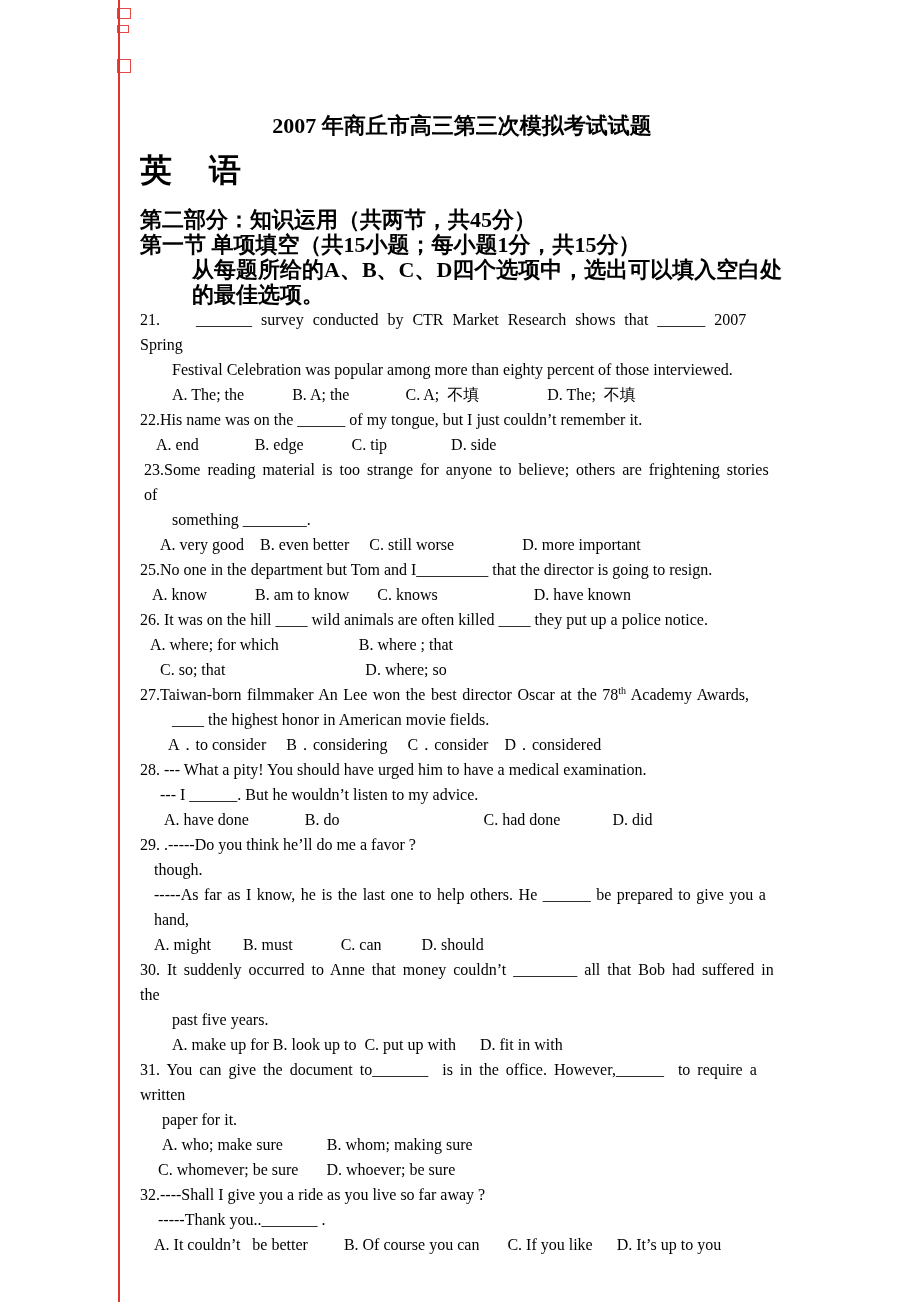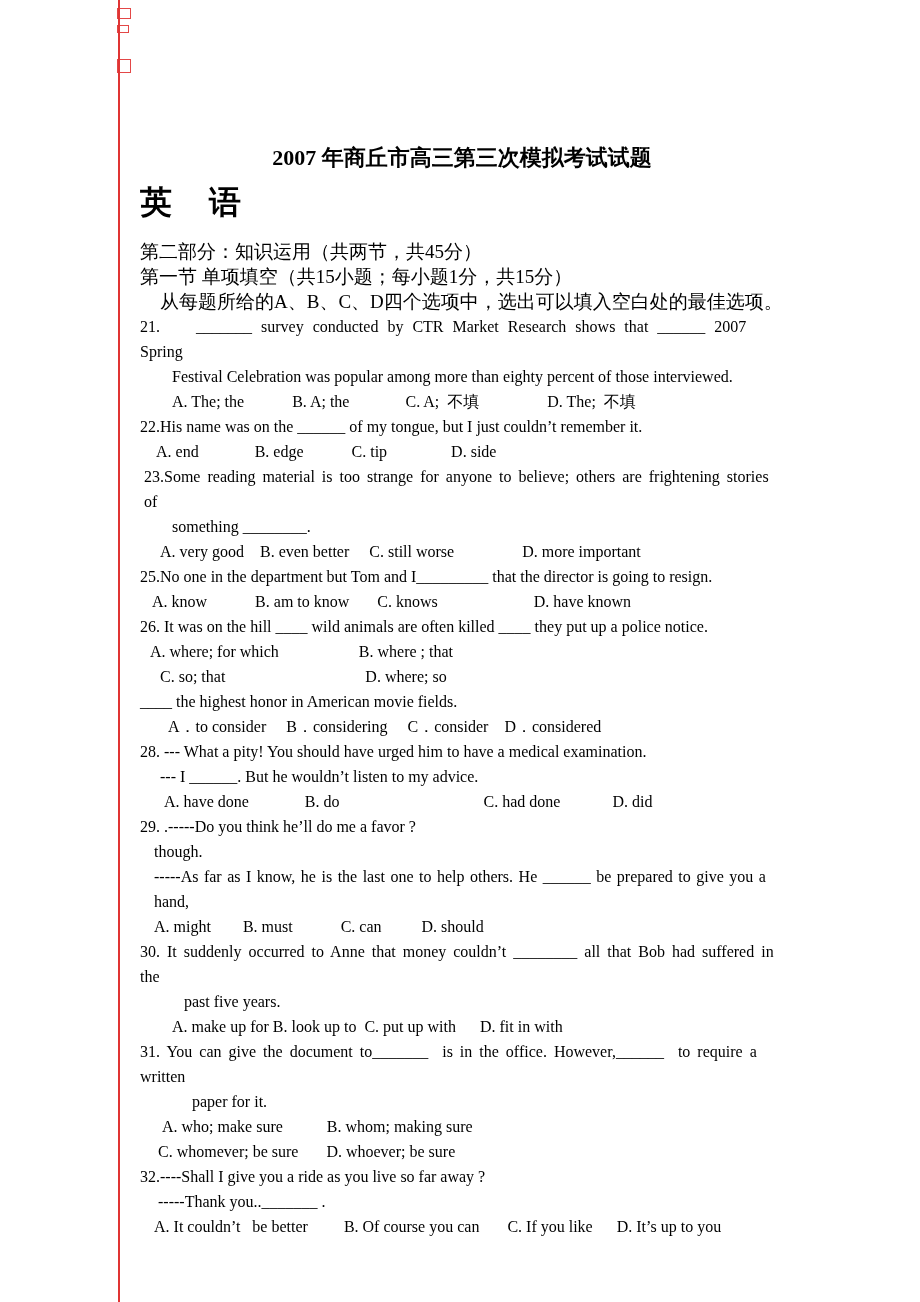--- a/index.html
+++ b/index.html
@@ -18,31 +18,31 @@
   .red-marks { position: absolute; left: 114px; top: 8px; width: 22px; }
   .red-marks span {
     display: block; width: 14px; height: 11px;
     border: 1.5px solid #e03433; margin: 0 0 6px 3px; opacity: .9;
   }
   .red-marks span:nth-child(2) { height: 8px; width: 12px; }
   .red-marks span:nth-child(3) { margin-top: 26px; height: 14px; }
   .content { position: absolute; left: 140px; top: 112px; width: 644px; }
   .title {
     font-size: 22px; font-weight: bold; text-align: center;
-    line-height: 28px; white-space: pre-wrap; margin-top: 32px;
+    line-height: 28px; white-space: pre-wrap;
   }
   .subject {
     font-size: 32px; font-weight: bold; text-align: left;
     line-height: 44px; margin-top: 8px; margin-bottom: 15px;
     white-space: pre-wrap; letter-spacing: 1px;
   }
   .line {
     font-size: 16px; line-height: 25px; white-space: pre-wrap;
   }
-  .bold { font-weight: normal; font-size: 19px; }
+  .bold { font-weight: bold; font-size: 22px; }
   .q { margin: 0; }
   sup { font-size: 10px; vertical-align: super; line-height: 0; }
   .j1 { word-spacing: 1.5px; }
   .j3 { word-spacing: 3px; }
   .j5 { word-spacing: 5px; }
 </style>
 </head>
 <body>
 
 <div class="red-line"></div>
@@ -51,21 +51,21 @@
   <span></span>
   <span></span>
 </div>
 
 <div class="content">
   <div class="title">2007 年商丘市高三第三次模拟考试试题</div>
   <div class="subject">英    语</div>
 
   <div class="line bold">第二部分：知识运用（共两节，共45分）</div>
   <div class="line bold">第一节 单项填空（共15小题；每小题1分，共15分）</div>
-  <div class="line bold" style="margin-left:20px">从每题所给的A、B、C、D四个选项中，选出可以填入空白处的最佳选项。</div>
+  <div class="line bold" style="margin-left:52px">从每题所给的A、B、C、D四个选项中，选出可以填入空白处的最佳选项。</div>
 
   <div class="q">
     <div class="line j5">21.    _______ survey conducted by CTR Market Research shows that ______ 2007 Spring</div>
     <div class="line" style="margin-left:32px">Festival Celebration was popular among more than eighty percent of those interviewed.</div>
     <div class="line" style="margin-left:32px">A. The; the            B. A; the              C. A;  不填                 D. The;  不填</div>
   </div>
 
   <div class="q">
     <div class="line">22.His name was on the ______ of my tongue, but I just couldn’t remember it.</div>
     <div class="line" style="margin-left:16px">A. end              B. edge            C. tip                D. side</div>
@@ -83,46 +83,47 @@
     <div class="line" style="margin-left:12px">A. know            B. am to know       C. knows                        D. have known</div>
   </div>
 
   <div class="q">
     <div class="line">26. It was on the hill ____ wild animals are often killed ____ they put up a police notice.</div>
     <div class="line" style="margin-left:10px">A. where; for which                    B. where ; that</div>
     <div class="line" style="margin-left:20px">C. so; that                                   D. where; so</div>
   </div>
 
   <div class="q">
-    <div class="line" style="">____ the highest honor in American movie fields.</div>
+    <div class="line j1"><span>27.Taiwan-born filmmaker An Lee won the best director Oscar at the 78</span><sup>th</sup><span> Academy Awards,</span></div>
+    <div class="line" style="margin-left:32px">____ the highest honor in American movie fields.</div>
     <div class="line" style="margin-left:28px">A．to consider     B．considering     C．consider    D．considered</div>
   </div>
 
   <div class="q">
     <div class="line">28. --- What a pity! You should have urged him to have a medical examination.</div>
     <div class="line" style="margin-left:20px">--- I ______. But he wouldn’t listen to my advice.</div>
     <div class="line" style="margin-left:24px">A. have done              B. do                                    C. had done             D. did</div>
   </div>
 
   <div class="q">
     <div class="line">29. .-----Do you think he’ll do me a favor ?</div>
     <div class="line" style="margin-left:14px">though.</div>
     <div class="line j1" style="margin-left:14px">-----As far as I know, he is the last one to help others. He ______ be prepared to give you a hand,</div>
     <div class="line" style="margin-left:14px">A. might        B. must            C. can          D. should</div>
   </div>
 
   <div class="q">
     <div class="line j3">30. It suddenly occurred to Anne that money couldn’t ________ all that Bob had suffered in the</div>
-    <div class="line" style="margin-left:44px">past five years.</div>
+    <div class="line" style="margin-left:32px">past five years.</div>
     <div class="line" style="margin-left:32px">A. make up for B. look up to  C. put up with      D. fit in with</div>
   </div>
 
   <div class="q">
     <div class="line j3">31. You can give the document to_______  is in the office. However,______  to require a written</div>
-    <div class="line" style="margin-left:52px">paper for it.</div>
+    <div class="line" style="margin-left:22px">paper for it.</div>
     <div class="line" style="margin-left:22px">A. who; make sure           B. whom; making sure</div>
     <div class="line" style="margin-left:18px">C. whomever; be sure       D. whoever; be sure</div>
   </div>
 
   <div class="q">
     <div class="line">32.----Shall I give you a ride as you live so far away ?</div>
     <div class="line" style="margin-left:18px">-----Thank you.._______ .</div>
     <div class="line" style="margin-left:14px">A. It couldn’t   be better         B. Of course you can       C. If you like      D. It’s up to you</div>
   </div>
 </div>

